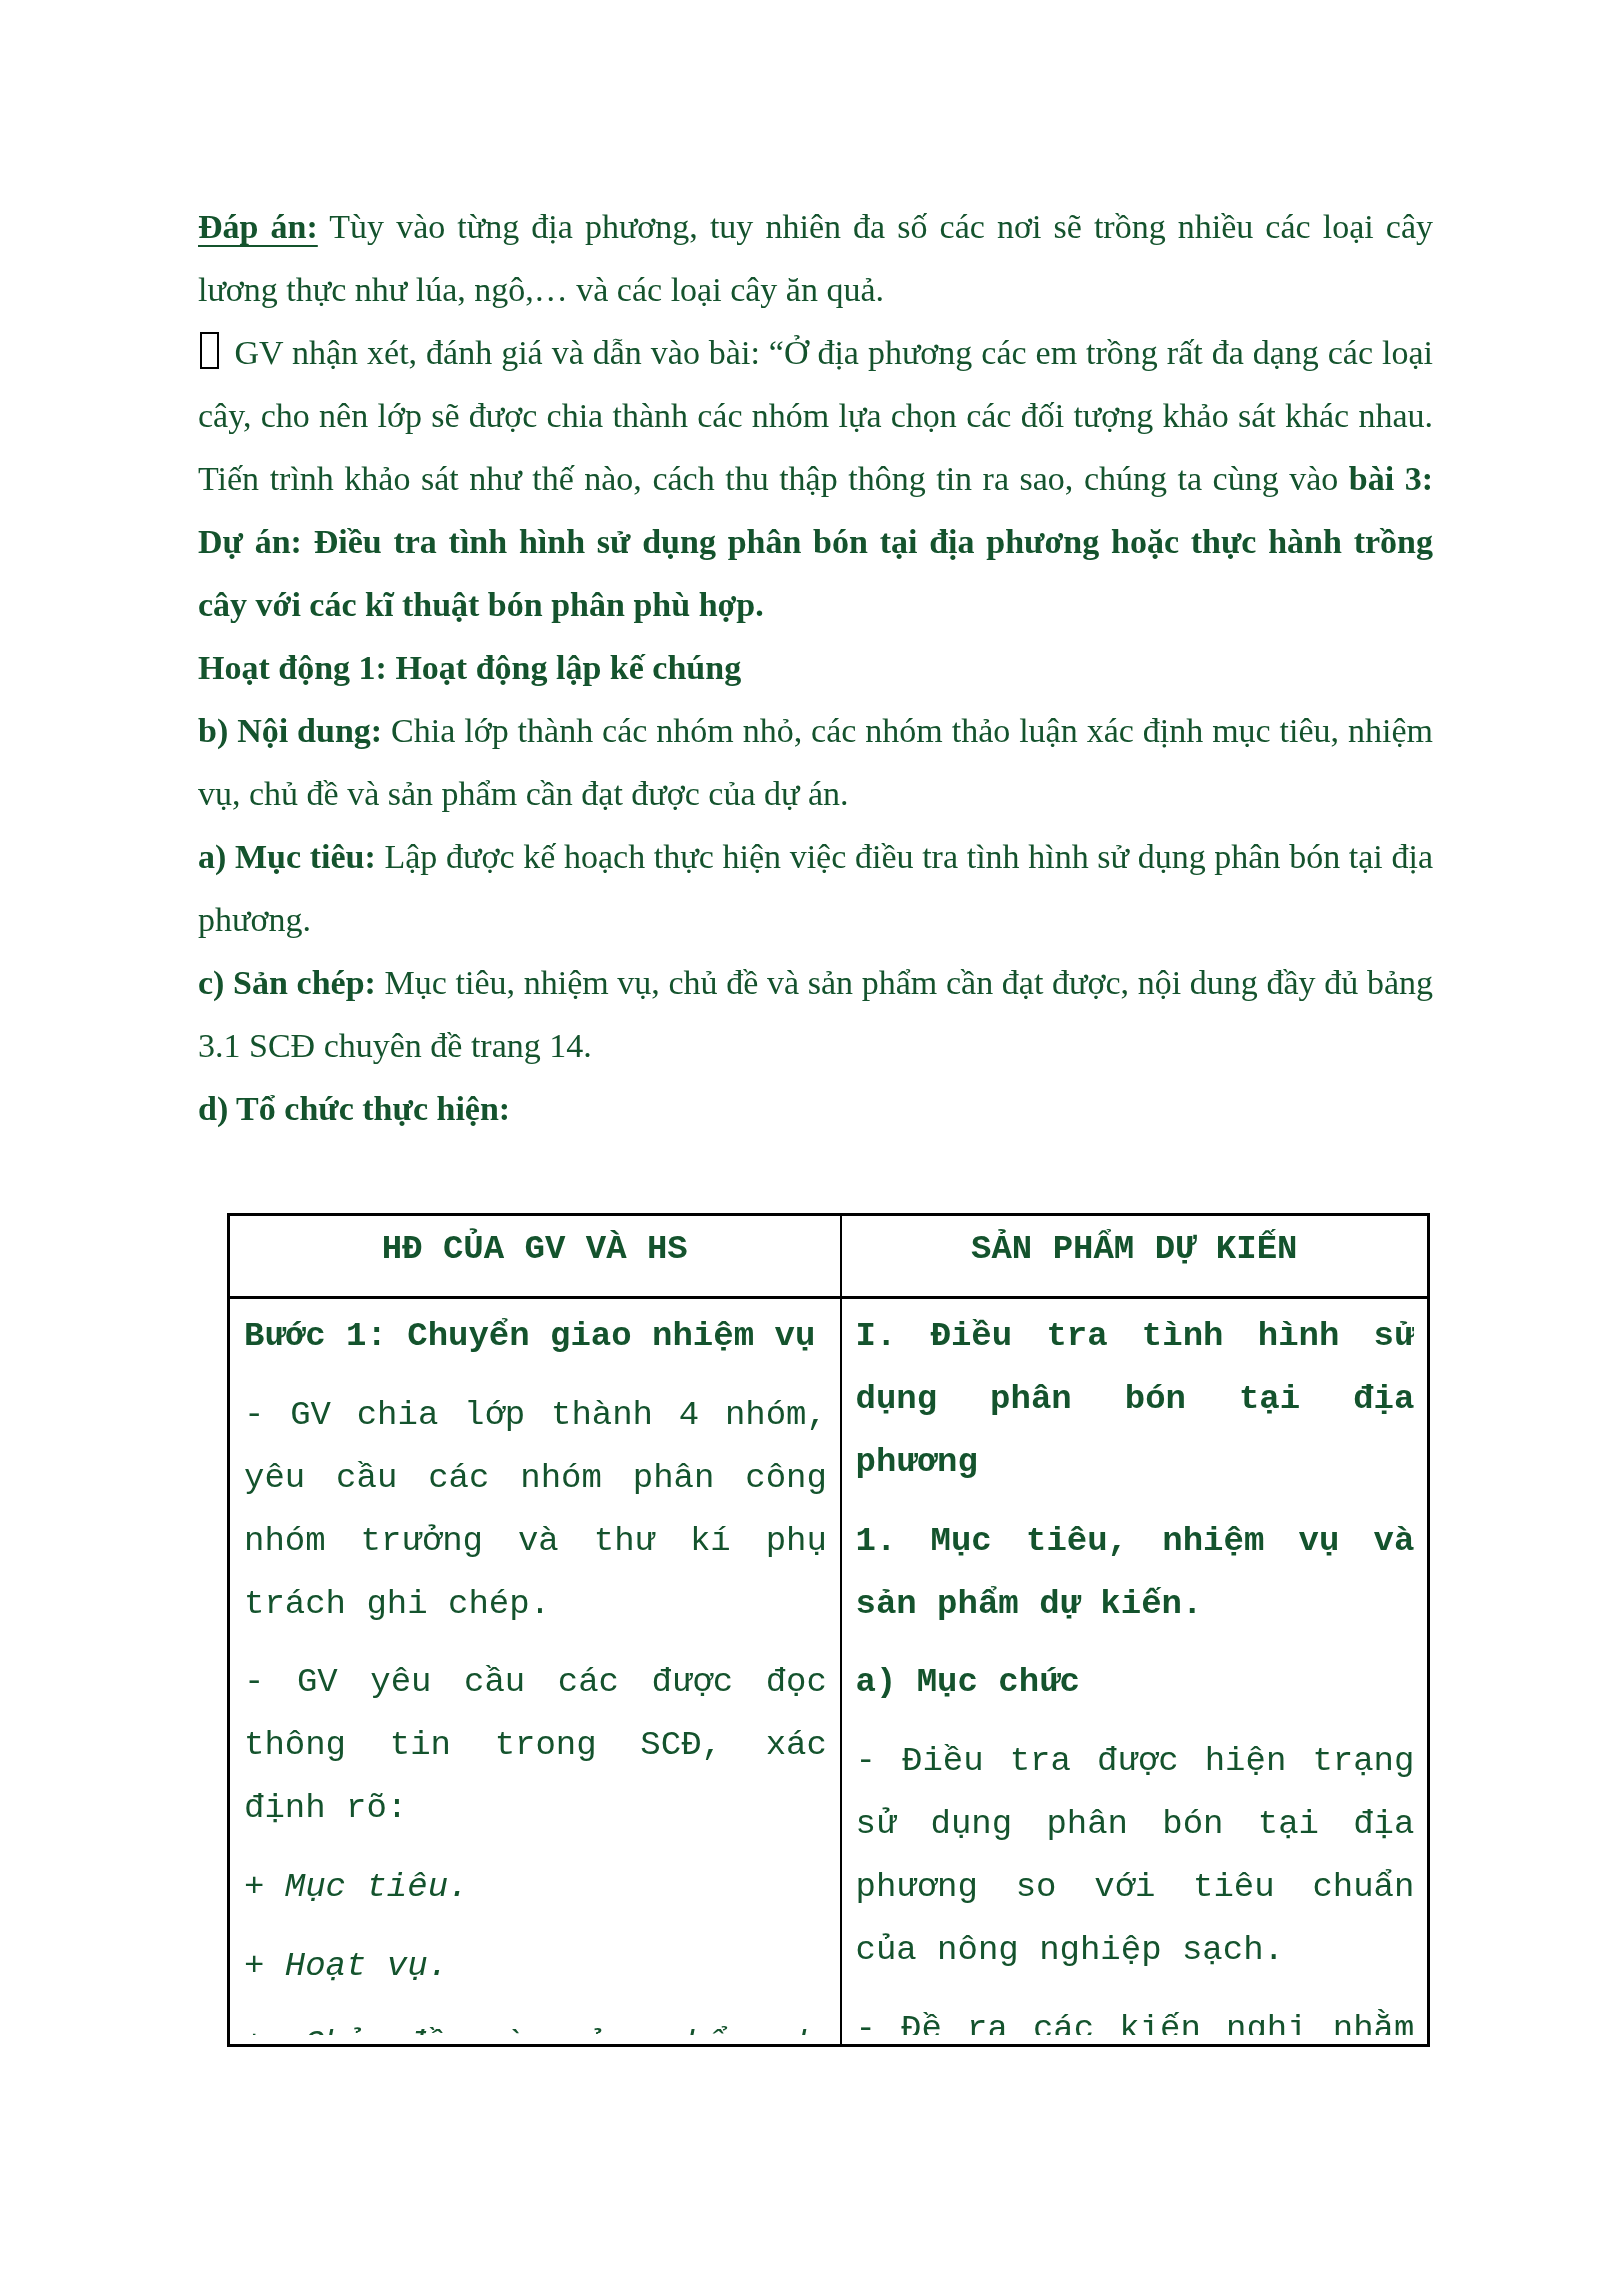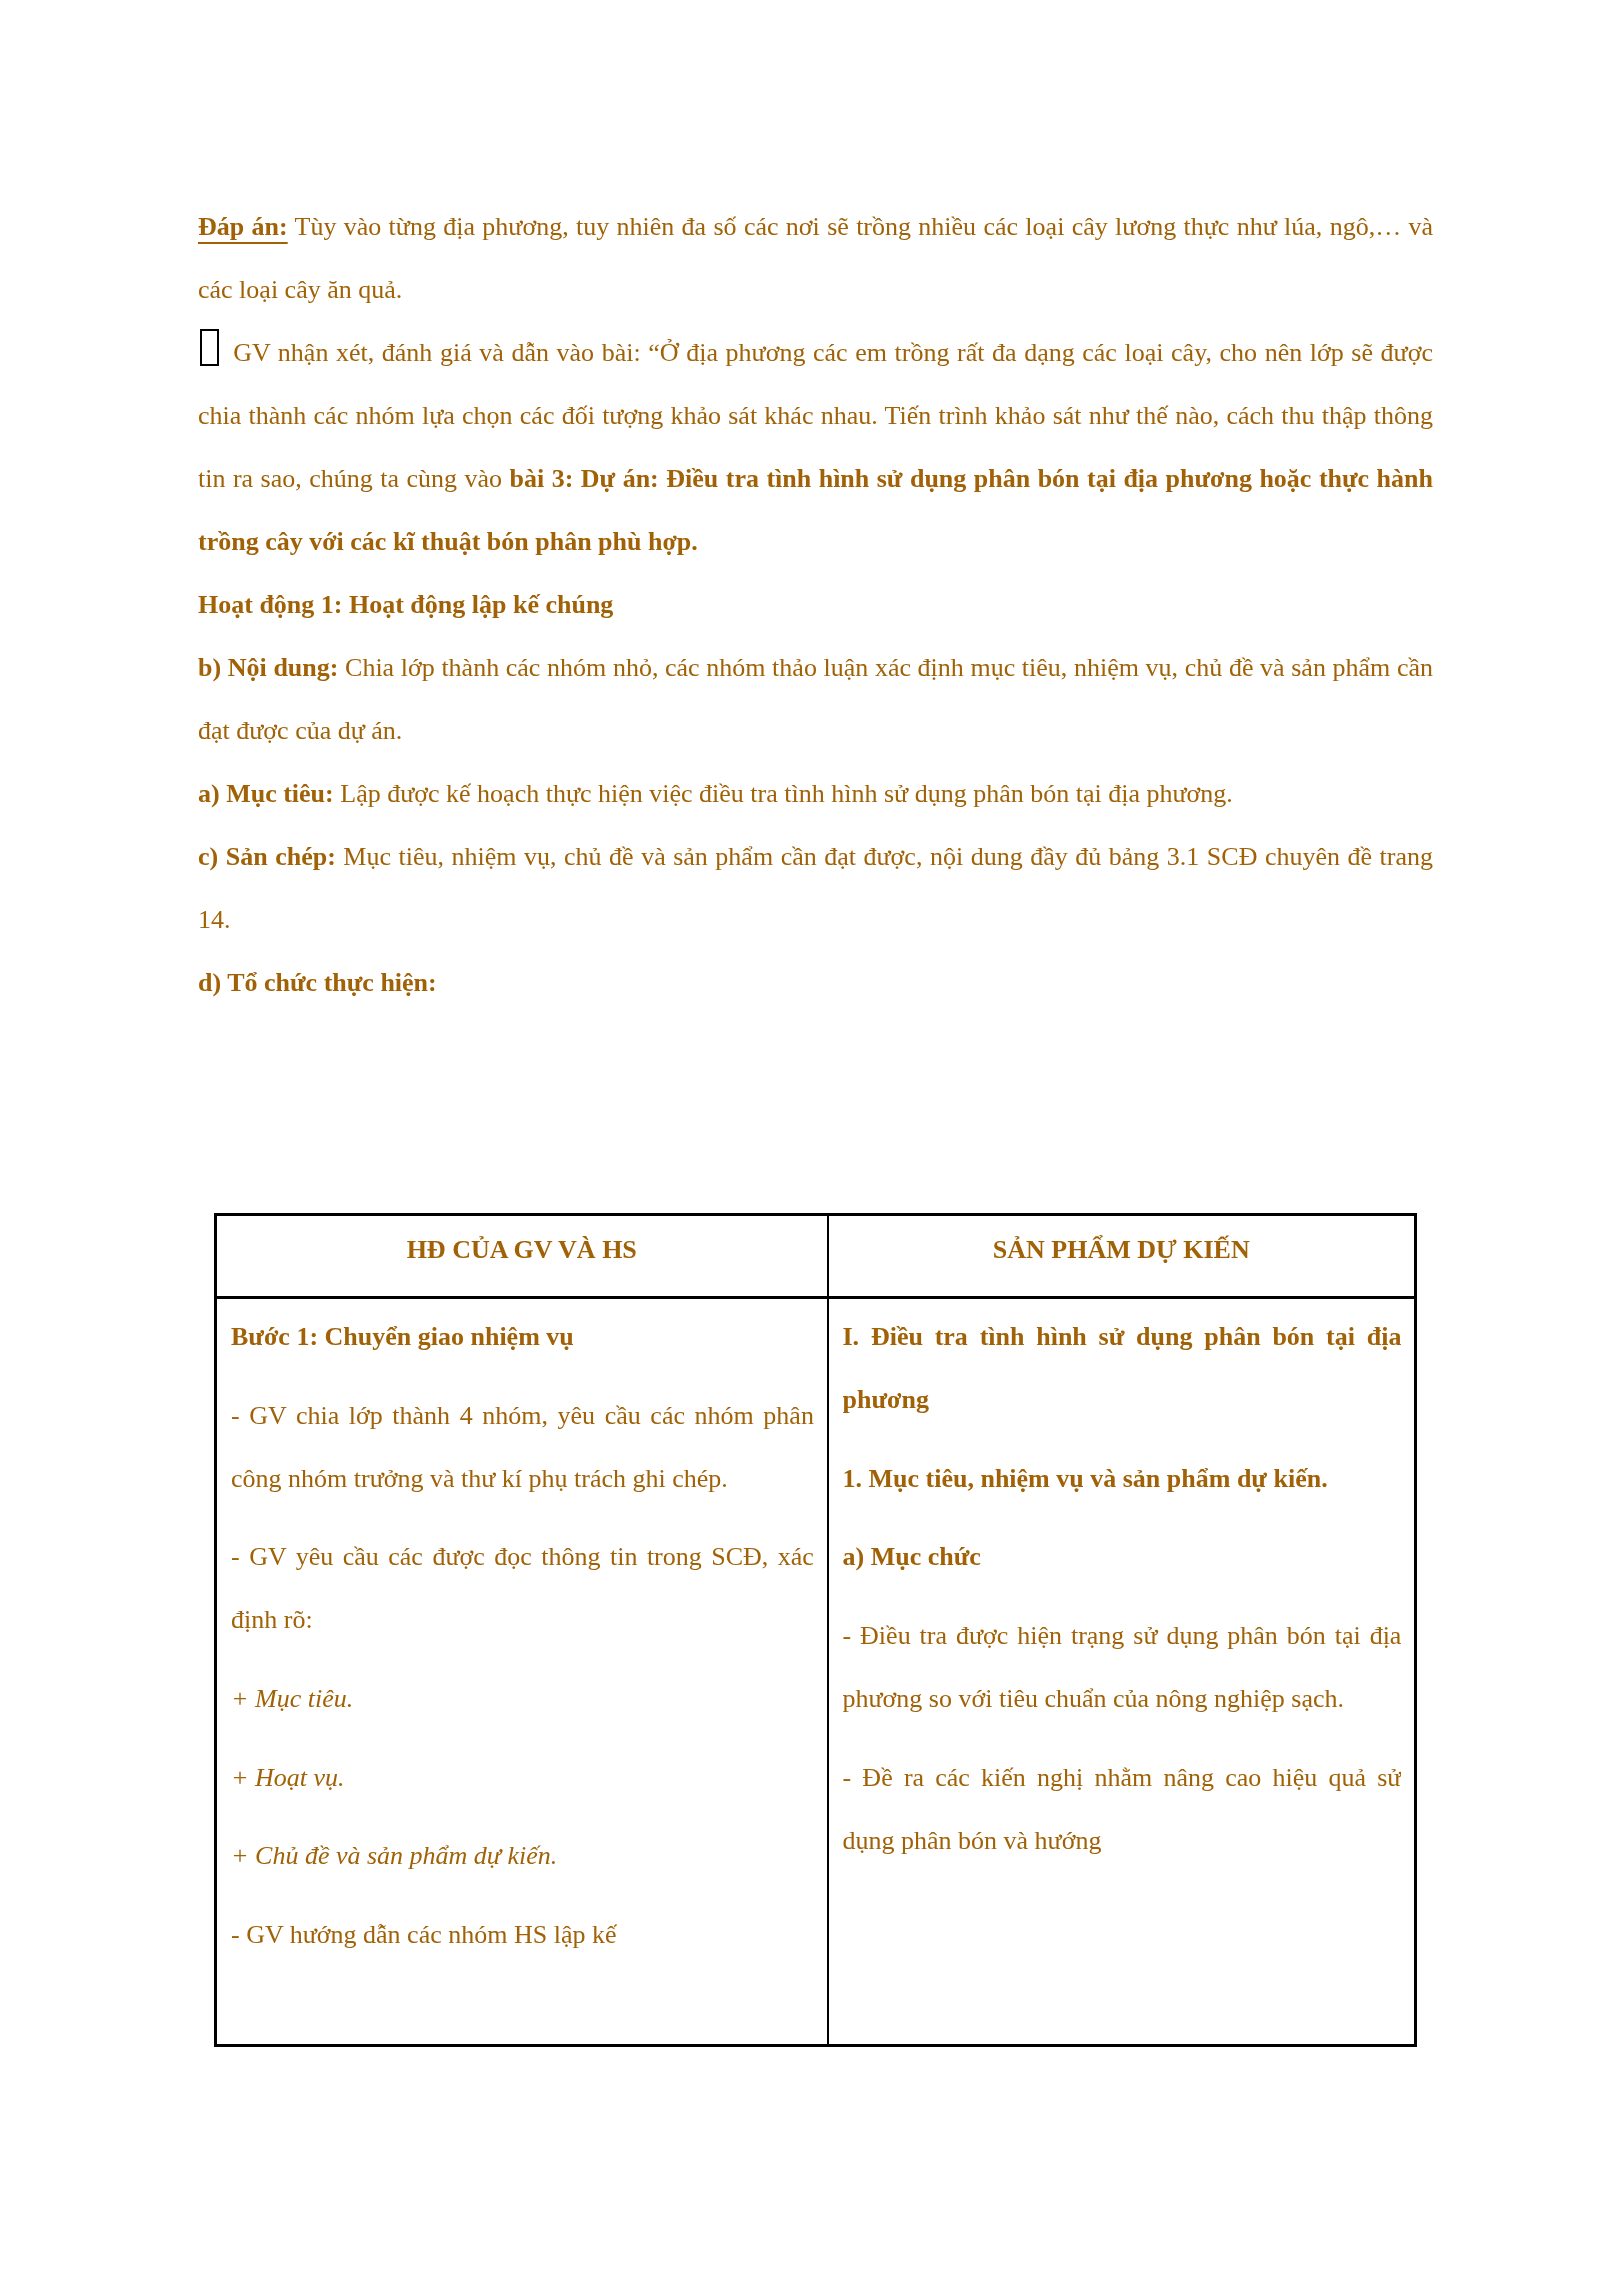--- a/index.html
+++ b/index.html
@@ -5,23 +5,23 @@
   html, body {
     margin: 0;
     padding: 0;
     background: #ffffff;
   }
   .page {
     position: relative;
     width: 1554px;
     height: 2295px;
     background: #ffffff;
-    color: #a16207;
+    color: #14532d;
     font-family: "Liberation Serif", "DejaVu Serif", serif;
-    font-size: 26px;
+    font-size: 34px;
     line-height: 63px;
     overflow: hidden;
   }
   .doc-body {
     position: absolute;
     left: 198px;
     top: 195px;
     width: 1235px;
     text-align: justify;
   }
@@ -36,26 +36,27 @@
   .tofu {
     display: inline-block;
     width: 15.7px;
     height: 33px;
     border: 2.4px solid #000000;
     vertical-align: -4.7px;
     margin: 0 6.3px 0 1.6px;
   }
   .plan-table {
     position: absolute;
-    left: 214px;
+    left: 227px;
     top: 1213px;
     width: 1200px;
     border-collapse: collapse;
     table-layout: fixed;
     border: 3.1px solid #000000;
+    font-family: Liberation Mono, monospace;
   }
   .plan-table th, .plan-table td {
     border: 2.4px solid #000000;
   }
   .plan-table th {
     height: 77px;
     vertical-align: top;
     text-align: center;
     font-weight: bold;
     padding-top: 1.6px;

